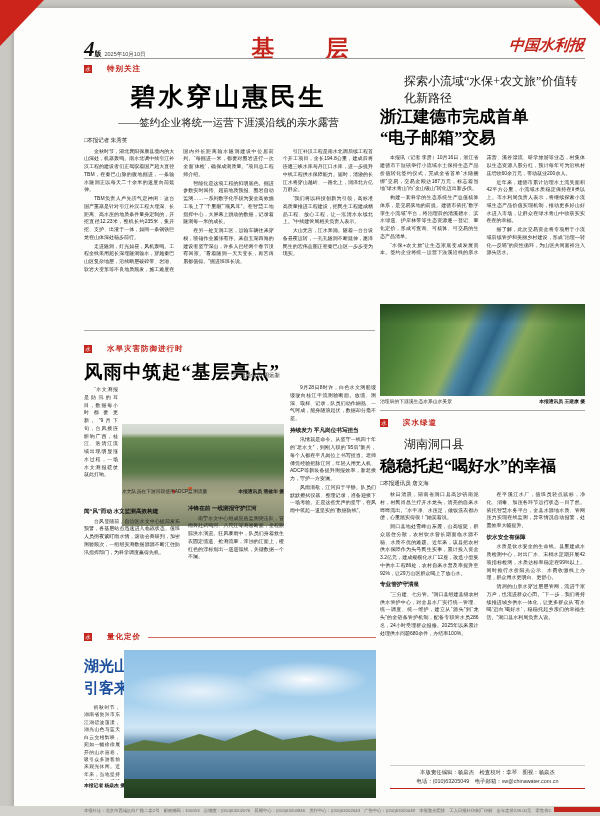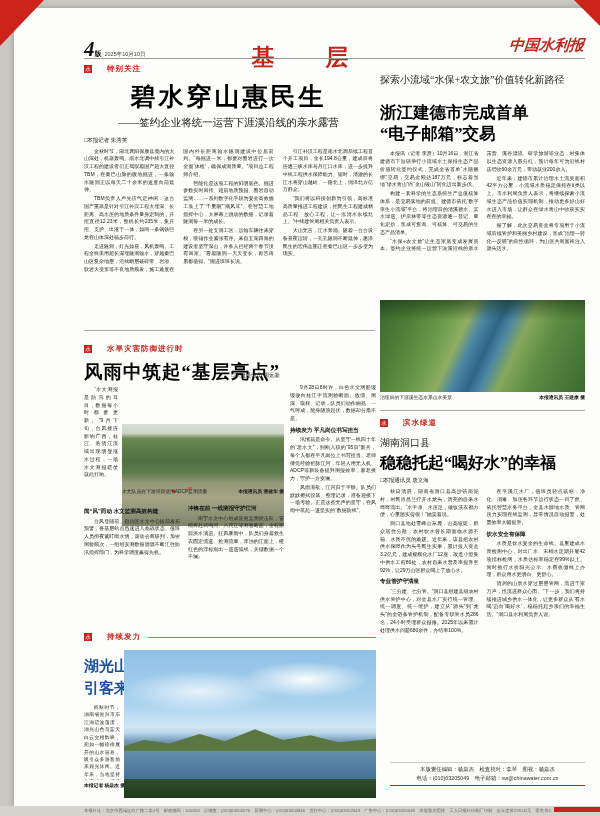--- a/index.html
+++ b/index.html
@@ -6,42 +6,42 @@
   body{width:600px;height:816px;background:#c9c8c2;font-family:"Liberation Sans",sans-serif;position:relative;overflow:hidden;}
   .paper{position:absolute;left:14px;top:8px;right:0;bottom:6px;background:#fdfdfb;box-shadow:0 0 6px rgba(0,0,0,.25);}
   .corner{position:absolute;z-index:9;}
   .corner.tl{left:0;top:0;width:44px;height:46px;background:#cc241a;clip-path:polygon(0 0,100% 0,0 100%);}
   .corner.tr{right:0;top:0;width:26px;height:26px;background:#cc241a;clip-path:polygon(0 0,100% 0,100% 100%);}
   .abs{position:absolute;}
   
   .ed-num{font-family:"Liberation Serif",serif;font-style:italic;font-weight:bold;font-size:21px;color:#111;}
   .ed-ban{font-size:7px;color:#111;font-weight:bold;}
   .ed-date{font-size:5.5px;color:#444;margin-left:3px;}
-  .sec-title{left:0;right:0;top:42px;text-align:center;font-family:"Liberation Serif",serif;font-size:23px;font-weight:bold;color:#c3251c;letter-spacing:14px;text-indent:14px;}
+  .sec-title{left:0;right:0;top:33px;text-align:center;font-family:"Liberation Serif",serif;font-size:23px;font-weight:bold;color:#c3251c;letter-spacing:14px;text-indent:14px;}
   .masthead{right:16px;top:36px;font-family:"Liberation Serif",serif;font-style:italic;font-weight:bold;font-size:15px;color:#c3251c;transform:skewX(-4deg);}
   .header-rule{left:84px;right:15px;top:58px;border-top:1px solid #999;height:0;}
   
   .label-row{display:flex;align-items:center;gap:3px;}
   .badge{width:8px;height:8px;background:#c3251c;color:#fff;font-size:5.5px;line-height:8px;text-align:center;flex:0 0 auto;}
   .label-text{font-size:7.5px;font-weight:bold;color:#c3251c;letter-spacing:1px;white-space:nowrap;padding-left:12px;}
   .red-rule{flex:1;border-top:1px solid #d56a60;margin-left:4px;}
   
   .art-body{font-size:5px;line-height:1.55;text-align:justify;color:#222;overflow:hidden;}
   .art-body p{margin:0 0 1px 0;text-indent:2em;}
   .crosshead{font-size:5.6px;font-weight:bold;color:#111;margin:3px 0 2px 0;text-indent:0;}
   .byline{font-size:5.5px;color:#222;}
   .caption-row{display:flex;justify-content:space-between;font-size:4.8px;color:#222;line-height:1.3;}
   .credit{font-weight:bold;white-space:nowrap;margin-left:4px;}
   .rule{border-top:1px solid #aaa;height:0;}
   
   .h-main{text-align:center;font-family:"Liberation Serif",serif;font-size:25px;font-weight:bold;color:#000;letter-spacing:3px;line-height:1.1;}
   .h-sub{text-align:center;font-family:"Liberation Serif",serif;font-size:10.5px;color:#111;margin-top:5px;}
   .h-mid{font-family:"Liberation Serif",serif;font-size:18.5px;font-weight:bold;color:#000;letter-spacing:1px;}
   .h-right{font-family:"Liberation Serif",serif;font-size:16.5px;font-weight:bold;color:#000;line-height:1.25;}
-  .kicker{font-family:"Liberation Serif",serif;font-size:10px;color:#222;}
+  .kicker{font-family:"Liberation Serif",serif;font-size:12px;color:#222;margin-left:24px;}
   .h-blue{font-family:"Liberation Serif",serif;font-size:15px;font-weight:bold;color:#1c4f9c;line-height:1.45;}
   
   .photo{overflow:hidden;position:relative;background:#888;}
   .photo-aerial{background:linear-gradient(rgba(20,45,18,.55),rgba(20,45,18,0) 22%),linear-gradient(115deg,#39662e 0%,#4f8038 16%,#6a9a4a 30%,#8fae62 39%,#4d87a3 45%,#2e6587 52%,#4d87a3 57%,#86a85c 64%,#5c8c42 76%,#3c6a30 100%);}
   .photo-river{background:radial-gradient(3px 3px at 32% 66%,#d23a2e 55%,rgba(0,0,0,0) 60%),radial-gradient(3px 3px at 42% 63%,#d2552e 55%,rgba(0,0,0,0) 60%),linear-gradient(#d8ded6 0%,#cfd6cc 9%,#6b8a54 14%,#4e7040 36%,#5f7b4c 48%,#94987a 58%,#a5a486 72%,#8f9478 88%,#7d8468 100%);}
   .photo-lake{background:radial-gradient(90px 26px at 72% 20%,rgba(255,255,255,.95),rgba(255,255,255,0) 70%),radial-gradient(110px 30px at 30% 28%,rgba(255,255,255,.75),rgba(255,255,255,0) 70%),linear-gradient(#8fc1e6 0%,#a9d2ee 36%,#cfe6f5 52%,#bcd6e8 56%,#6f97b5 62%,#4f7d9e 80%,#3f6f96 90%,#3f6f96 100%);}
   .mountain{position:absolute;left:0;right:0;top:52%;height:16%;background:#5a7742;clip-path:polygon(0 80%,8% 55%,18% 70%,30% 30%,40% 60%,52% 10%,63% 55%,74% 35%,85% 65%,100% 50%,100% 100%,0 100%);}
   .treeline{position:absolute;left:0;right:0;bottom:0;height:13%;background:linear-gradient(#2f4d2a,#1f3a1c);}
   .footer-box{border-top:1px solid #ccc;border-bottom:1.5px solid #c3251c;text-align:center;font-size:5.4px;color:#333;line-height:1.7;padding:2px 0;}
   .bottom-strip{left:0;right:0;bottom:0;height:10px;background:#d4d3cd;}
@@ -109,40 +109,40 @@
     <div class="crosshead">闻“风”而动 水文监测高效构建</div>
     <p>台风登陆前，自治区水文中心提前发布预警，各基层站点迅速进入临战状态。值班人员彻夜紧盯雨水情，滚动会商研判，加密测验频次，一组组实测数据源源不断汇往防汛指挥部门，为科学调度赢得先机。</p>
     <div class="crosshead">冲锋在前 一线测报守护江河</div>
     <p>南宁水文中心组成应急监测突击队，冒雨奔赴武鸣河、八尺江等测验断面，全程跟踪洪水演进。狂风暴雨中，队员们身着救生衣固定缆道、抢测流量，浑浊的江面上，橙红色的浮标划出一道道弧线，关键数据一个不漏。</p>
   </div>
 </div>
 
 <div class="abs" style="left:84px;top:632px;width:292px;height:160px;">
   <div class="label-row">
     <span class="badge">水</span>
-    <span class="label-text">持续发力</span>
+    <span class="label-text">量化定价</span>
     <span class="red-rule"></span>
   </div>
   <div class="abs h-blue" style="left:0;top:24px;width:66px;">
     <div>湖光山色</div>
     <div>引客来</div>
   </div>
   <div class="abs art-body" style="left:0;top:72px;width:36px;height:76px;font-size:4.8px;">
     <p>初秋时节，湖南省资兴市东江湖碧波荡漾，湖光山色与蓝天白云交相辉映，宛如一幅徐徐展开的山水画卷，吸引众多游客前来观光休闲。近年来，当地坚持生态优先，持续推进湖泊保护治理，绘就人水和谐新画卷。图为东江湖秀美风光。</p>
   </div>
   <div class="abs" style="left:0;top:150px;font-size:4.8px;font-weight:bold;color:#222;">本报记者 杨焱杰 摄</div>
   <div class="abs photo photo-lake" style="left:40px;top:8px;width:252px;height:148px;">
     <div class="mountain"></div>
     <div class="treeline"></div>
   </div>
 </div>
 
 <div class="abs" style="left:380px;top:64px;width:205px;">
   <div class="kicker" style="margin-top:9px;">探索小流域“水保+农文旅”价值转化新路径</div>
-  <div class="h-right" style="margin-top:16px;">
+  <div class="h-right" style="margin-top:0;">
     <div>浙江建德市完成首单</div>
     <div>“电子邮箱”交易</div>
   </div>
   <div class="art-body" style="margin-top:6px;column-count:2;column-gap:8px;height:146px;">
     <p>本报讯（记者 李贤）10月16日，浙江省建德市下涯镇举行小流域水土保持生态产品价值转化签约仪式，完成全省首单“水陆捆绑”交易，交易金额达187万元，标志着当地“绿水青山”向“金山银山”转化迈出新步伐。</p>
     <p>构建一套科学的生态系统生产总值核算体系，是交易落地的前提。建德市依托“数字孪生小流域”平台，将治理后的清溪碧水、滨水绿道、护岸林带等生态资源逐一登记、量化定价，形成可查询、可核算、可交易的生态产品清单。</p>
     <p>“水保+农文旅”让生态家底变成发展资本。签约企业将统一运营下涯溪沿线的亲水露营、溪谷漂流、研学旅游等业态，村集体以生态资源入股分红，预计每年可为沿线村庄增收60余万元，带动就业200余人。</p>
     <p>近年来，建德市累计治理水土流失面积42平方公里，小流域水质稳定保持在Ⅱ类以上。市水利局负责人表示，将继续探索小流域生态产品价值实现机制，推动更多好山好水进入市场，让群众在绿水青山中收获实实在在的幸福。</p>
     <p>据了解，此次交易资金将专项用于小流域后续管护和美丽乡村建设，形成“治理—转化—反哺”的良性循环，为山区共同富裕注入源头活水。</p>
   </div>

